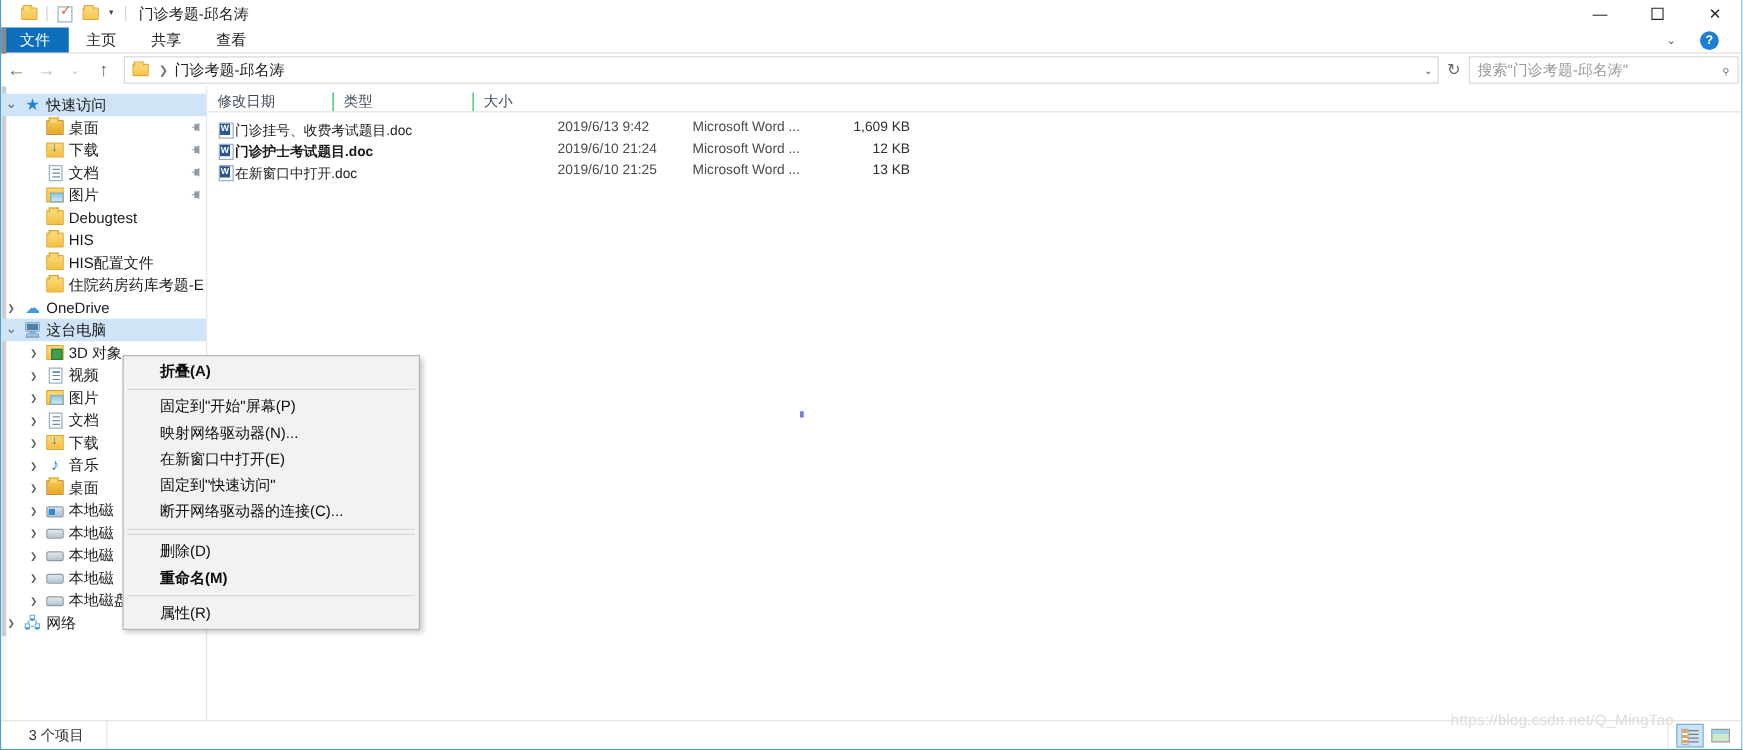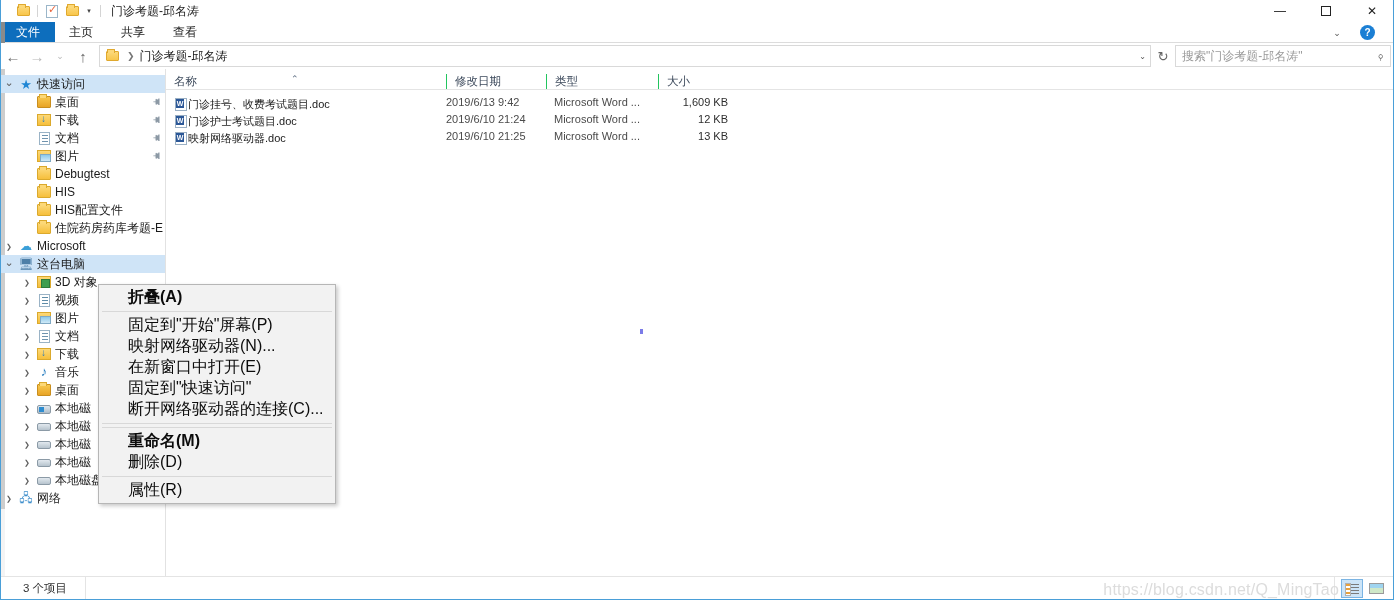--- a/index.html
+++ b/index.html
@@ -293,21 +293,21 @@
     position: absolute; left: 97px; top: 284px;
     width: 238px;
     background: #f2f2f2;
     border: 1px solid #b6b6b6;
     box-shadow: 2px 2px 4px rgba(0,0,0,0.22);
     padding: 2px 0;
     z-index: 50;
   }
   .ctx-item {
     height: 21px; display: flex; align-items: center;
-    font-size: 16px; color: #0c0c0c; padding-left: 0;
+    font-size: 12px; color: #0c0c0c; padding-left: 0;
     white-space: nowrap;
   }
   .ctx-item.bold { font-weight: bold; }
   .ctx-icowrap {
     width: 29px; flex: 0 0 29px;
     display: flex; align-items: center; justify-content: center;
   }
   .shield-svg { display: block; }
   .ctx-sep {
     height: 1px; background: #d8d8d8; margin: 3px 3px 3px 3px;
@@ -345,22 +345,22 @@
   .det-ico::after {
     content:''; position:absolute; left:6px; top:1px; width:8px; height:1px;
     background:#7a7a7a; box-shadow: 0 3px 0 #7a7a7a, 0 6px 0 #7a7a7a, 0 9px 0 #7a7a7a;
   }
   .ico-ico {
     width: 15px; height: 11px;
     background: linear-gradient(#9fd4ef 40%, #cfe8c8 40%);
     border: 1px solid #9a9a9a;
   }
   .watermark {
-    position: absolute; right: 56px; bottom: 0;
-    font-size: 16px; color: #dcdcdc; white-space: nowrap;
+    position: absolute; right: 56px; bottom: 16px;
+    font-size: 12px; color: #dcdcdc; white-space: nowrap;
     letter-spacing: 0.2px;
   }
   .left-edge {
     position: absolute; left: 0; top: 22px; width: 4px; height: 22px;
     background: #8a8a8a;
   }
 </style>
 </head>
 <body>
 
@@ -509,21 +509,21 @@
             <div class="sb-ico">
               <span class="ic ic-folder"></span>
             </div>
             <div class="sb-label">住院药房药库考题-E</div>
           </div>
           <div class="sb-row ind-0">
             <div class="sb-exp closed"></div>
             <div class="sb-ico">
               <span class="ic-cloud">☁</span>
             </div>
-            <div class="sb-label">Microsoft</div>
+            <div class="sb-label">OneDrive</div>
           </div>
           <div class="sb-row ind-0 selected">
             <div class="sb-exp open"></div>
             <div class="sb-ico">
               <span class="ic-pc">🖥</span>
             </div>
             <div class="sb-label">这台电脑</div>
           </div>
           <div class="sb-row ind-1">
             <div class="sb-exp closed"></div>
@@ -614,54 +614,53 @@
             <div class="sb-ico">
               <span class="ic-net">🖧</span>
             </div>
             <div class="sb-label">网络</div>
           </div>
         </div>
     </div>
 
     <div class="filepane">
       <div class="colhdr" id="colhdr">
-          <div class="col" style="width: 280px;"><span>名称</span><span class="sort-caret">⌃</span></div>
           <div class="col" style="width: 100px;"><span>修改日期</span></div>
           <div class="col" style="width: 112px;"><span>类型</span></div>
           <div class="col" style="width: 80px;"><span>大小</span></div>
         </div>
       <div class="rows" id="filerows">
           <div class="frow">
             <div class="f-name" style="width: 280px;">
               <div class="f-ico">
                 <span class="word-ico"></span>
               </div>
               <span>门诊挂号、收费考试题目.doc</span>
             </div>
             <div class="f-date" style="width: 100px;">2019/6/13 9:42</div>
             <div class="f-type" style="width: 112px; padding-left: 8px;">Microsoft Word ...</div>
             <div class="f-size" style="width: 80px;">1,609 KB</div>
           </div>
           <div class="frow">
-            <div class="f-name" style="width: 280px;">
+            <div class="f-name" style="width: 280px; font-weight: bold;">
               <div class="f-ico">
                 <span class="word-ico"></span>
               </div>
               <span>门诊护士考试题目.doc</span>
             </div>
             <div class="f-date" style="width: 100px;">2019/6/10 21:24</div>
             <div class="f-type" style="width: 112px; padding-left: 8px;">Microsoft Word ...</div>
             <div class="f-size" style="width: 80px;">12 KB</div>
           </div>
           <div class="frow">
             <div class="f-name" style="width: 280px;">
               <div class="f-ico">
                 <span class="word-ico"></span>
               </div>
-              <span>映射网络驱动器.doc</span>
+              <span>在新窗口中打开.doc</span>
             </div>
             <div class="f-date" style="width: 100px;">2019/6/10 21:25</div>
             <div class="f-type" style="width: 112px; padding-left: 8px;">Microsoft Word ...</div>
             <div class="f-size" style="width: 80px;">13 KB</div>
           </div>
         </div>
       <div class="blue-dot"></div>
     </div>
   </div>
 
@@ -686,27 +685,27 @@
       <div class="ctx-item">
         <div class="ctx-icowrap"></div>
         <span>固定到"快速访问"</span>
       </div>
       <div class="ctx-item">
         <div class="ctx-icowrap"></div>
         <span>断开网络驱动器的连接(C)...</span>
       </div>
       <div class="ctx-sep"></div>
       <div class="ctx-sep"></div>
+      <div class="ctx-item">
+        <div class="ctx-icowrap"></div>
+        <span>删除(D)</span>
+      </div>
       <div class="ctx-item bold">
         <div class="ctx-icowrap"></div>
         <span>重命名(M)</span>
-      </div>
-      <div class="ctx-item">
-        <div class="ctx-icowrap"></div>
-        <span>删除(D)</span>
       </div>
       <div class="ctx-sep"></div>
       <div class="ctx-item">
         <div class="ctx-icowrap"></div>
         <span>属性(R)</span>
       </div>
     </div>
 
   <div class="statusbar">
     <div class="status-count">3 个项目</div>

